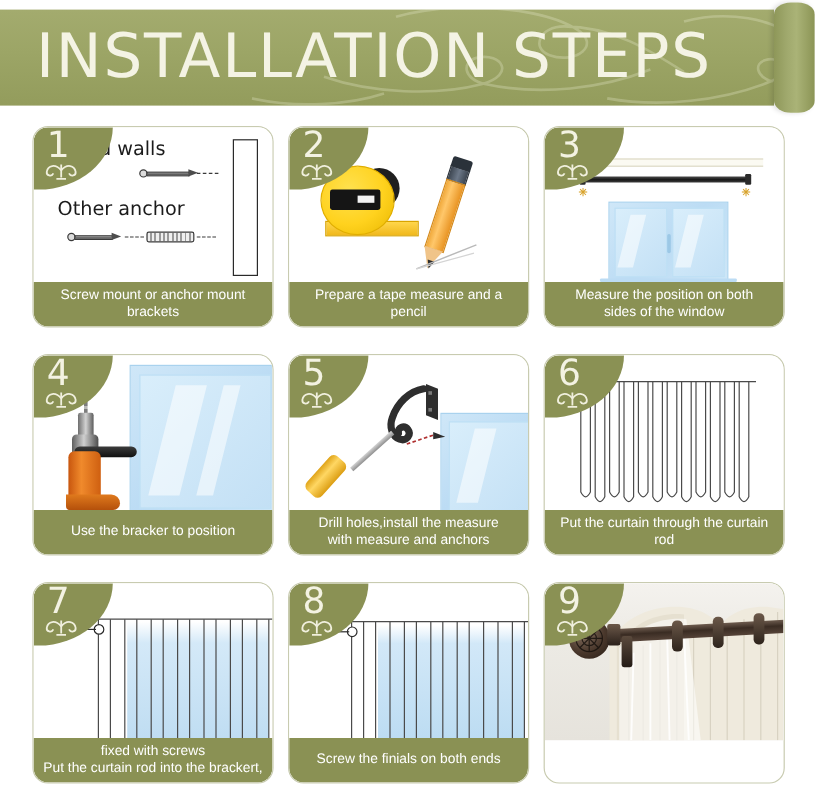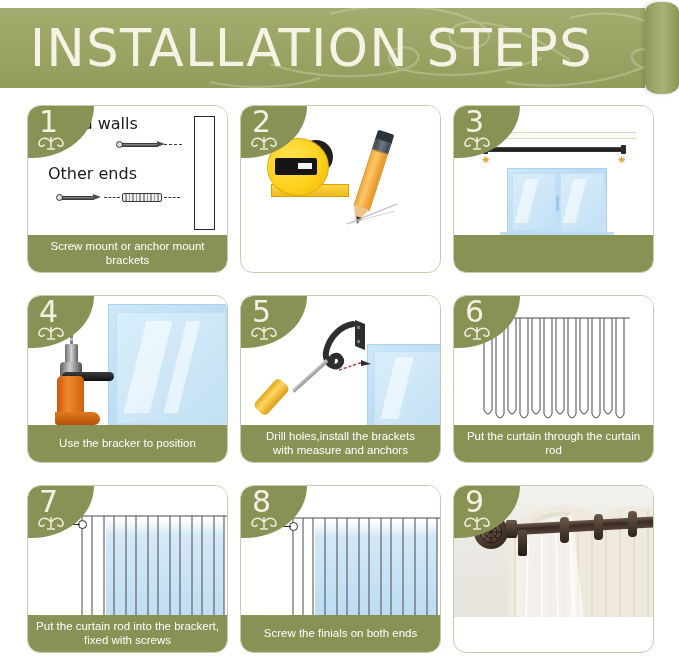--- a/index.html
+++ b/index.html
@@ -472,21 +472,21 @@
     <div class="banner-title">INSTALLATION STEPS</div>
   </div>
   <div class="banner-roll"></div>
 </div>
 
 <div id="grid">
 
   <div class="card">
     <div class="card-art">
       <div class="s1-label" style="left:20px;top:8px;">Wood walls</div>
-      <div class="s1-label" style="left:20px;top:58px;">Other ends</div>
+      <div class="s1-label" style="left:20px;top:58px;">Other anchor</div>
 
       <div class="screw" style="left:88px;top:35px;width:52px;">
         <div class="screw-head"></div>
         <div class="screw-shank" style="width:36px;"></div>
         <div class="screw-tip" style="left:41px;"></div>
       </div>
       <div class="dash" style="left:136px;top:38px;width:18px;"></div>
 
       <div class="screw" style="left:28px;top:88px;width:52px;">
         <div class="screw-head"></div>
@@ -541,20 +541,25 @@
         <svg class="badge-flourish" viewBox="0 0 30 18">
           <g fill="none" stroke="currentColor" stroke-width="1.5">
             <path d="M15 3 L15 14"></path>
               <path d="M15 8 C 10 2 4 4 3 9 C 2.4 12.5 7 13.5 8.5 10.5"></path>
             <path d="M15 8 C 20 2 26 4 27 9 C 27.6 12.5 23 13.5 21.5 10.5"></path>
               <path d="M11 15 L19 15"></path>
           </g>
         </svg>
       </div>
     </div>
+    <div class="caption">
+      <div>
+          <span>Prepare a tape measure and a pencil</span>
+        </div>
+    </div>
   </div>
 
   <div class="card">
     <div class="card-art">
       <div class="tape3-strip" style="left:24px;top:26px;width:158px;"></div>
       <div class="tape3" style="left:9px;top:20px;"></div>
 
       <div class="rod3" style="left:31px;top:41px;width:140px;"></div>
       <div class="rod3-end" style="left:29px;top:39px;"></div>
       <div class="rod3-end" style="left:167px;top:39px;"></div>
@@ -578,20 +583,22 @@
             <path d="M15 3 L15 14"></path>
               <path d="M15 8 C 10 2 4 4 3 9 C 2.4 12.5 7 13.5 8.5 10.5"></path>
             <path d="M15 8 C 20 2 26 4 27 9 C 27.6 12.5 23 13.5 21.5 10.5"></path>
               <path d="M11 15 L19 15"></path>
           </g>
         </svg>
       </div>
     </div>
     <div class="caption">
       <div>
+        <span>Measure the position on both</span>
+        <span>sides of the window</span>
       </div>
     </div>
   </div>
 
   <div class="card">
     <div class="card-art">
       <div class="win" style="left:80px;top:8px;width:130px;height:123px;">
         <div class="win-pane" style="left:7px;top:7px;width:110px;height:112px;"></div>
         <div class="win-glint" style="left:26px;top:16px;width:26px;height:92px;"></div>
         <div class="win-glint" style="left:66px;top:16px;width:14px;height:92px;"></div>
@@ -655,21 +662,21 @@
             <path d="M15 3 L15 14"></path>
               <path d="M15 8 C 10 2 4 4 3 9 C 2.4 12.5 7 13.5 8.5 10.5"></path>
             <path d="M15 8 C 20 2 26 4 27 9 C 27.6 12.5 23 13.5 21.5 10.5"></path>
               <path d="M11 15 L19 15"></path>
           </g>
         </svg>
       </div>
     </div>
     <div class="caption">
       <div>
-        <span>Drill holes,install the brackets</span>
+        <span>Drill holes,install the measure</span>
         <span>with measure and anchors</span>
       </div>
     </div>
   </div>
 
   <div class="card">
     <div class="card-art">
       <svg style="position:absolute;left:28px;top:18px;width:150px;height:110px;" viewBox="0 0 150 110">
         <g stroke="#4a4a4a" stroke-width="1" fill="none">
           <path d="M2 4 L2 96 Q 6 104 10 96 L10 4"></path>
@@ -749,22 +756,22 @@
             <path d="M15 3 L15 14"></path>
               <path d="M15 8 C 10 2 4 4 3 9 C 2.4 12.5 7 13.5 8.5 10.5"></path>
             <path d="M15 8 C 20 2 26 4 27 9 C 27.6 12.5 23 13.5 21.5 10.5"></path>
               <path d="M11 15 L19 15"></path>
           </g>
         </svg>
       </div>
     </div>
     <div class="caption">
       <div>
+        <span>fixed with screws</span>
         <span>Put the curtain rod into the brackert,</span>
-        <span>fixed with screws</span>
       </div>
     </div>
   </div>
 
   <div class="card">
     <div class="card-art">
       <svg style="position:absolute;left:50px;top:30px;width:152px;height:101px;" viewBox="0 0 152 101">
         <defs>
           <linearGradient id="g8" x1="0" y1="0" x2="0" y2="1">
             <stop offset="0%" stop-color="#ffffff"></stop>

